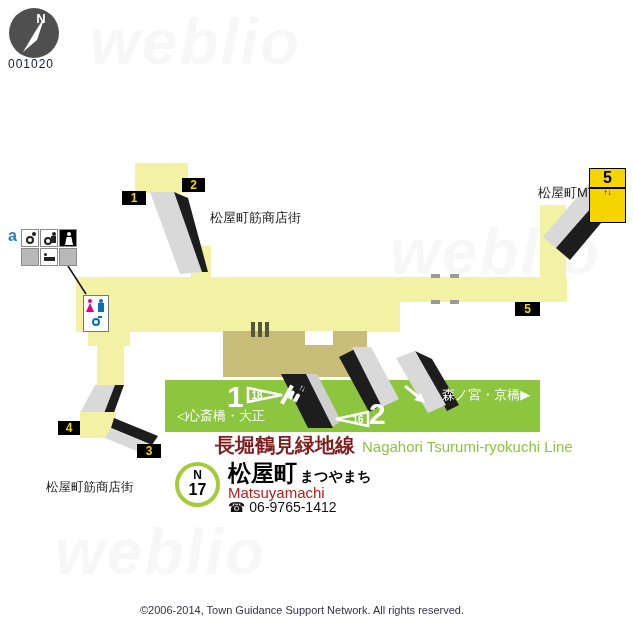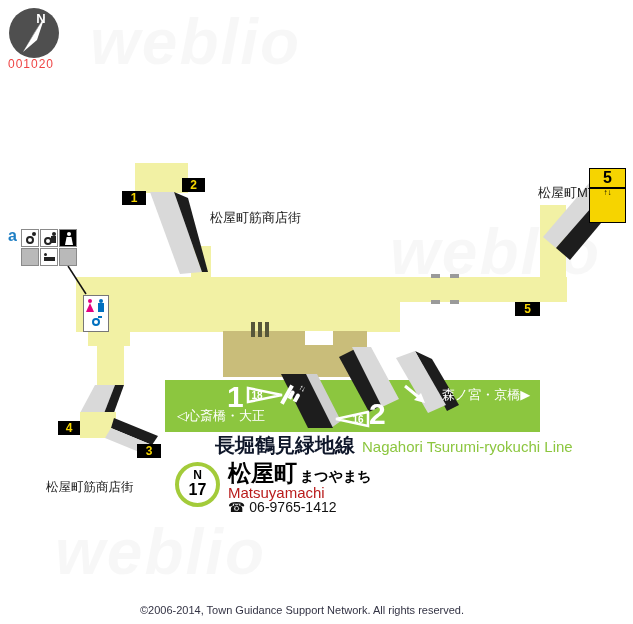--- a/index.html
+++ b/index.html
@@ -109,21 +109,21 @@
 
   <line x1="68" y1="266" x2="86" y2="294" stroke="#111" stroke-width="1.5"></line>
 </svg>
 
 <svg class="abs" style="left:7px;top:6px;" width="54" height="54" viewBox="0 0 54 54">
   <circle cx="27" cy="27" r="25" fill="#4f4f4f"></circle>
   <polygon points="38,10 16,46 30,34" fill="#ffffff"></polygon>
   <polygon points="38,10 16,46 27,27" fill="#bfbfbf"></polygon>
   <text x="34" y="17" fill="#ffffff" font-size="13" font-weight="bold" font-family="Liberation Sans, sans-serif" text-anchor="middle">N</text>
 </svg>
-<div class="abs" style="left:8px;top:57px;font-size:12px;color:#ef4444;letter-spacing:1px;text-align:right;">001020</div>
+<div class="abs" style="left:8px;top:57px;font-size:12px;color:#0f172a;letter-spacing:1px;text-align:right;">001020</div>
 
 <div class="exitbox" style="left:122px;top:191px;">1</div>
 <div class="exitbox" style="left:182px;top:178px;width:23px;">2</div>
 <div class="exitbox" style="left:137px;top:444px;">3</div>
 <div class="exitbox" style="left:58px;top:421px;width:22px;">4</div>
 <div class="exitbox" style="left:515px;top:302px;width:25px;">5</div>
 
 <div class="jplabel" style="left:210px;top:177px;">松屋町筋商店街</div>
 <div class="jplabel" style="left:46px;top:447px;font-size:12.5px;">松屋町筋商店街</div>
 <div class="jplabel" style="left:538px;top:152px;">松屋町MTビル</div>
@@ -178,21 +178,21 @@
 </svg>
 <div class="banner-txt" style="left:177px;top:407px;font-size:13px;text-align:center;">◁心斎橋・大正</div>
 <svg class="abs" style="left:334px;top:410px;" width="36" height="18" viewBox="0 0 36 18">
   <polygon points="34,2 2,9 34,16" fill="#8cc63f" stroke="#ffffff" stroke-width="2.5"></polygon>
   <text x="24" y="13" fill="#ffffff" font-size="10" font-weight="bold" text-anchor="middle" font-family="Liberation Sans, sans-serif">16</text>
 </svg>
 <div class="banner-txt bignum" style="left:369px;top:399px;">2</div>
 <div class="banner-txt" style="left:442px;top:386px;font-size:13px;">森ノ宮・京橋▶</div>
 
 <div class="abs" style="left:215px;top:432px;display:flex;align-items:baseline;gap:7px;">
-  <span style="font-size:20px;font-weight:bold;color:#0f172a;">長堀鶴見緑地線</span>
+  <span style="font-size:20px;font-weight:bold;color:#7f1d1d;">長堀鶴見緑地線</span>
   <span style="font-size:15px;color:#8cc63f;">Nagahori Tsurumi-ryokuchi Line</span>
 </div>
 
 <div class="badge">
   <span class="l">N</span>
   <span class="n">17</span>
 </div>
 <div class="abs" style="left:228px;top:458px;display:flex;align-items:baseline;gap:3px;">
   <span style="font-size:23px;font-weight:bold;color:#000;">松屋町</span>
   <span style="font-size:14px;font-weight:bold;color:#000;">まつやまち</span>

